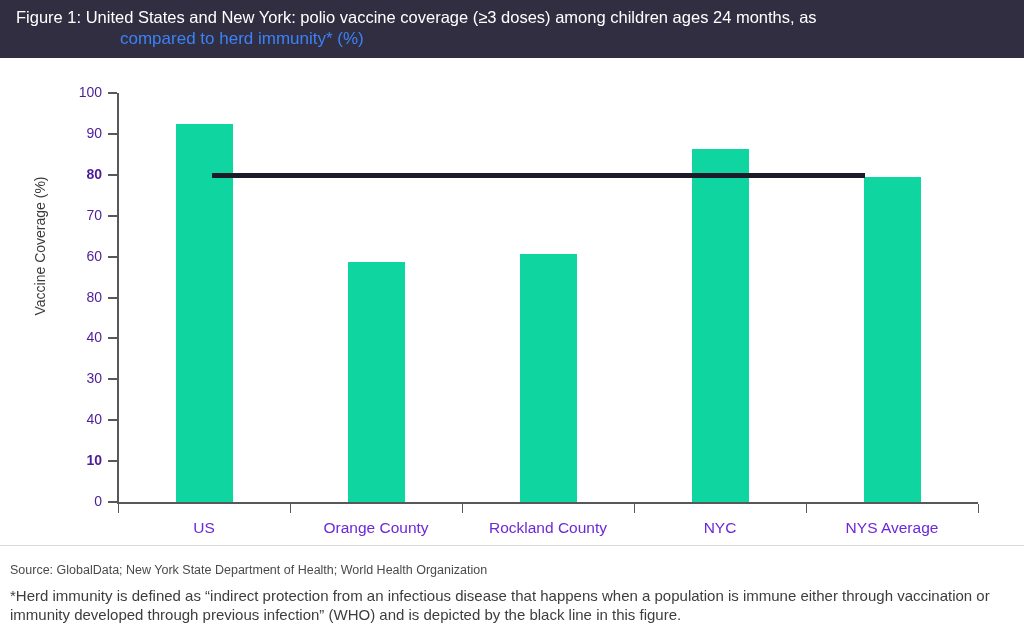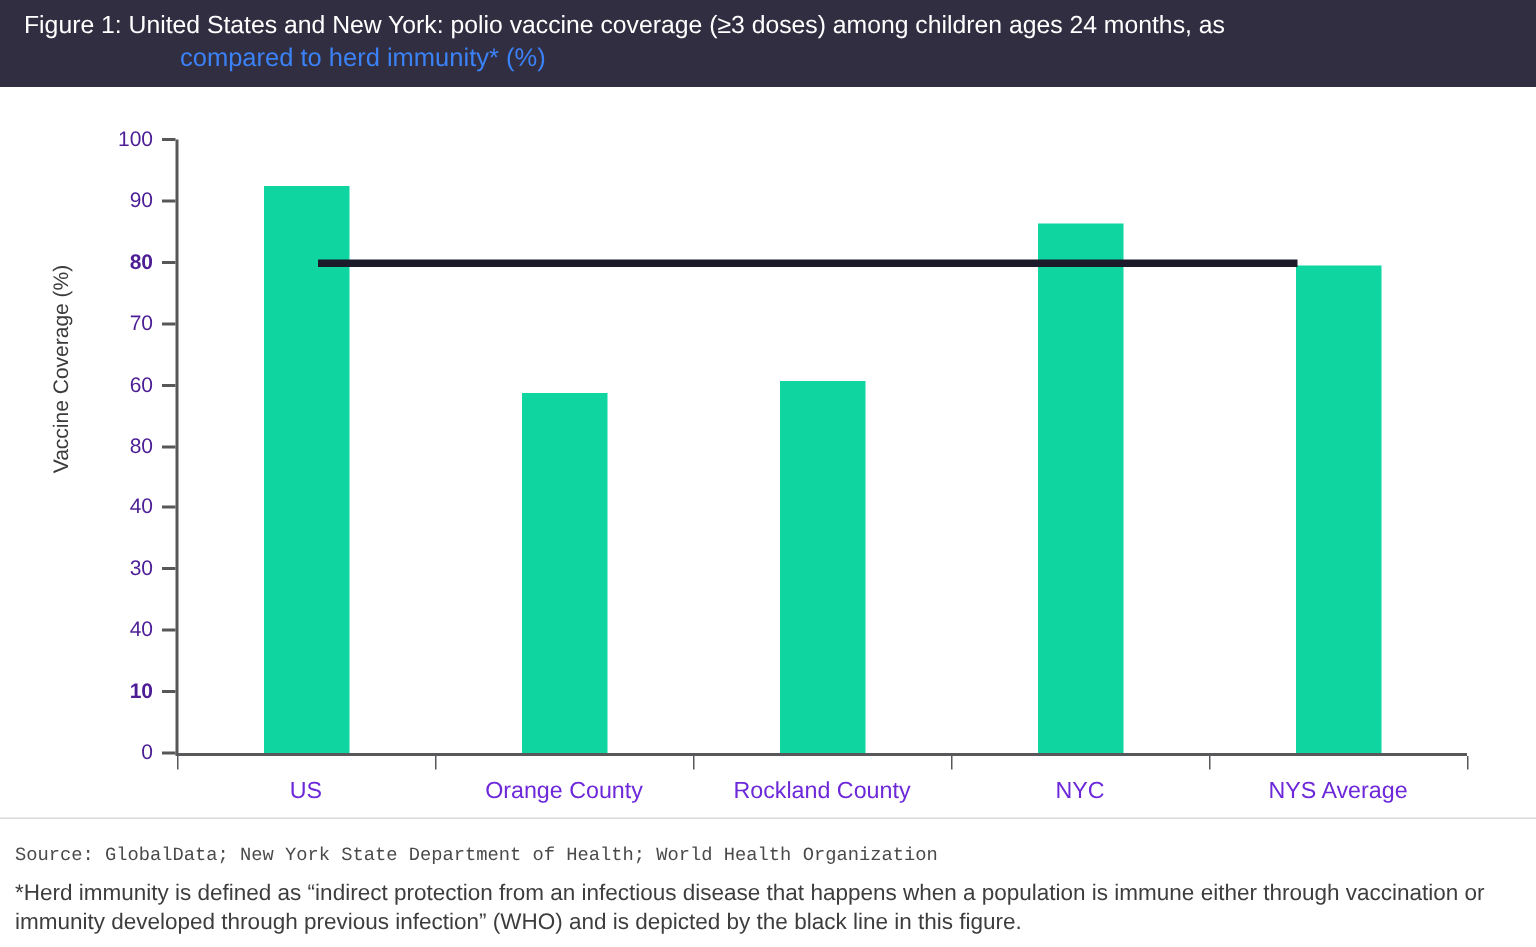--- a/index.html
+++ b/index.html
@@ -140,21 +140,20 @@
     width: 1024px;
     height: 1px;
     background: #d9d9d9;
   }
   #source-note {
     position: absolute;
     left: 10px;
     top: 563px;
     font-size: 12.5px;
     color: #4a4a4a;
-    font-family: Liberation Mono, monospace;
   }
   #footnote {
     position: absolute;
     left: 10px;
     top: 586px;
     width: 1004px;
     font-size: 15px;
     line-height: 19px;
     color: #3d3d3d;
   }

